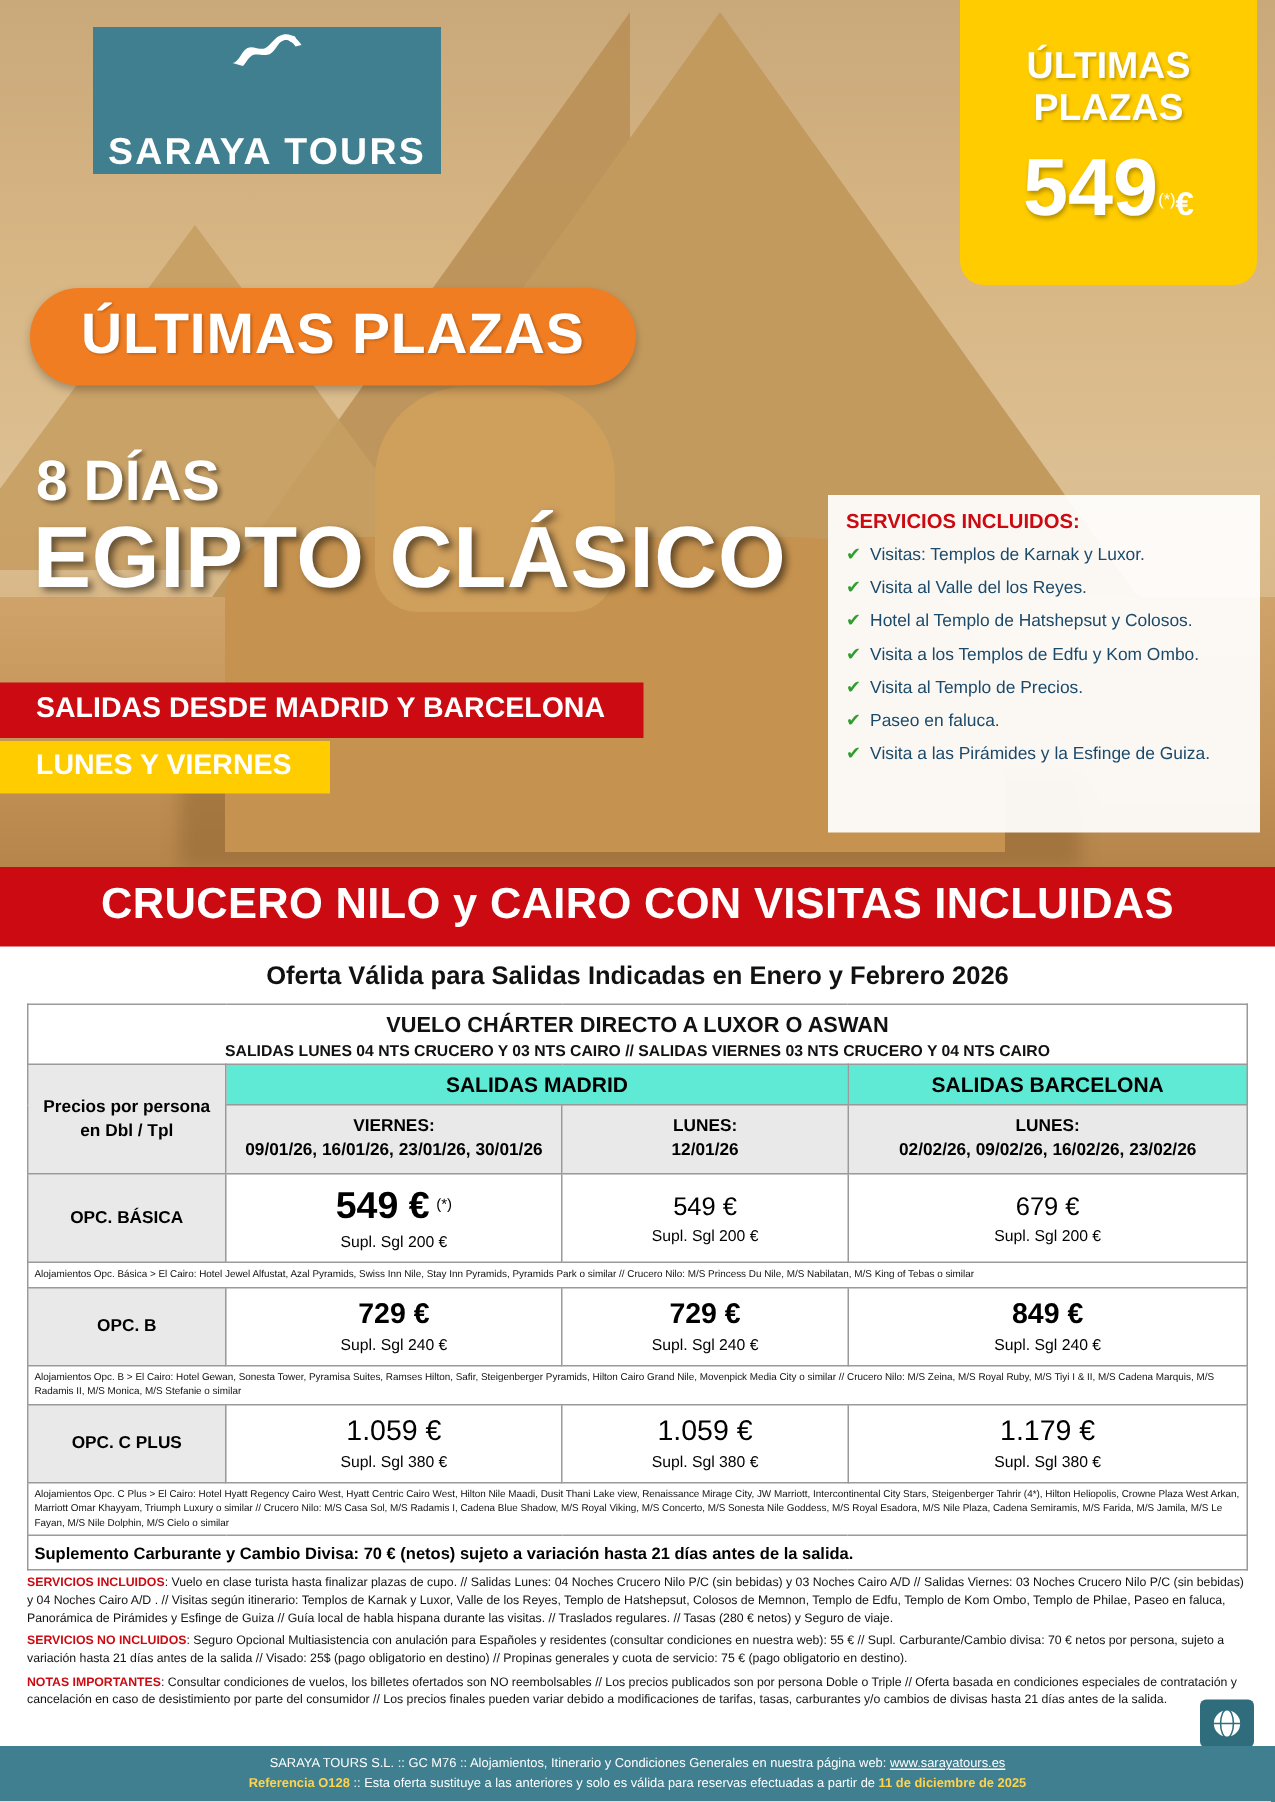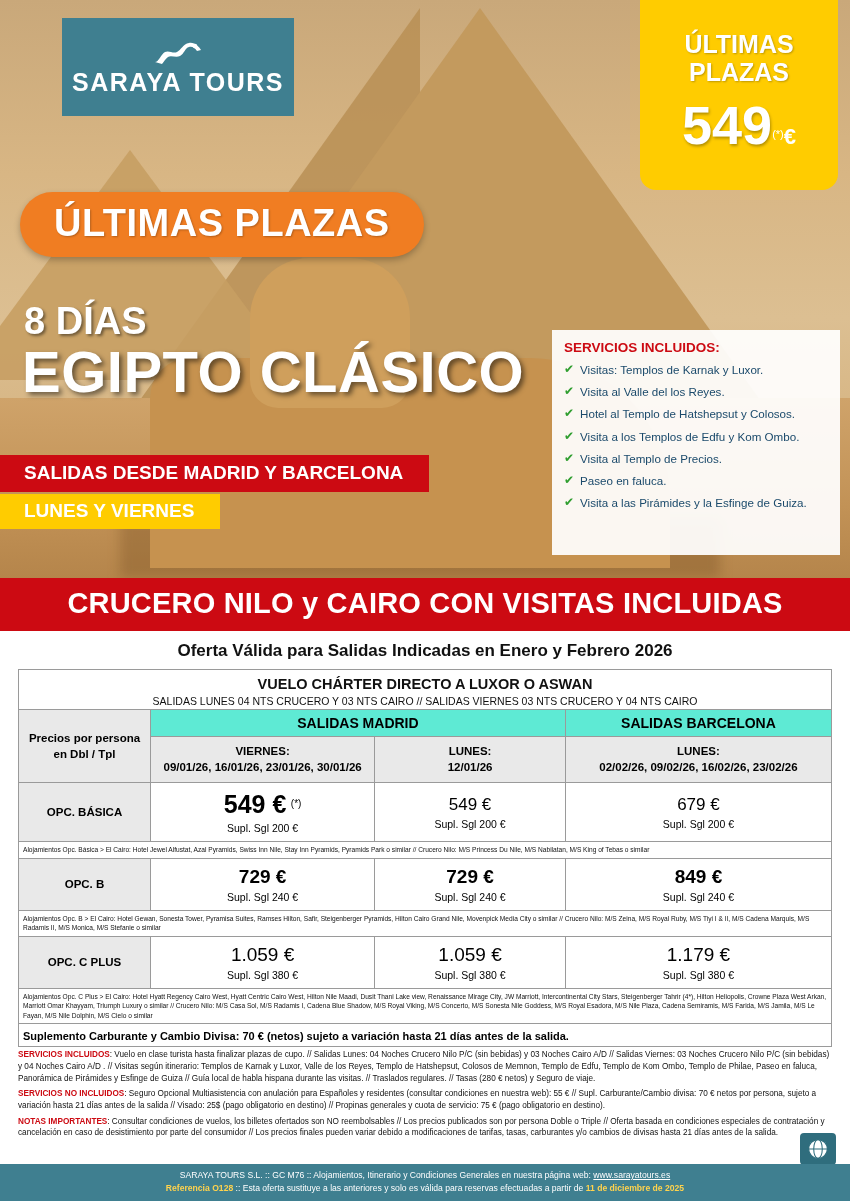--- a/index.html
+++ b/index.html
@@ -78,21 +78,21 @@
     background: rgba(120,80,35,.35);
     filter: blur(6px);
   }
 
   
   .logo-box {
     position: absolute; left: 62px; top: 18px;
     width: 232px; height: 98px;
     background: #3f7f90;
     display: flex; flex-direction: column;
-    align-items: center; justify-content: center;
+    align-items: center; justify-content: space-between;
     color: #fff;
   }
   .logo-mark { width: 54px; height: 28px; margin-bottom: 2px; }
   .logo-text {
     font-size: 25px; font-weight: bold; letter-spacing: 1.5px;
     color: #ffffff;
   }
 
   
   .price-badge {
@@ -194,21 +194,21 @@
   
   .tablewrap { padding: 0 18px; }
   table.main { width: 100%; border-collapse: collapse; }
   table.main td, table.main th {
     border: 1px solid #9a9a9a; vertical-align: middle;
   }
   .charter {
     text-align: center; font-weight: bold; font-size: 14.5px;
     padding: 6px 0 2px 0; color: #111;
   }
-  .charter small { display: block; font-size: 10.5px; font-weight: normal; margin-top: 3px; }
+  .charter small { display: block; font-size: 10.5px; font-weight: bold; margin-top: 3px; }
   .hdr-city {
     background: #5eead4; text-align: center; font-weight: bold;
     font-size: 14px; padding: 5px 0;
   }
   .hdr-dates {
     background: #e9e9e9; text-align: center; font-weight: bold;
     font-size: 11.5px; padding: 7px 6px; line-height: 1.35;
   }
   .col-label {
     background: #e9e9e9; text-align: center; font-weight: bold;

